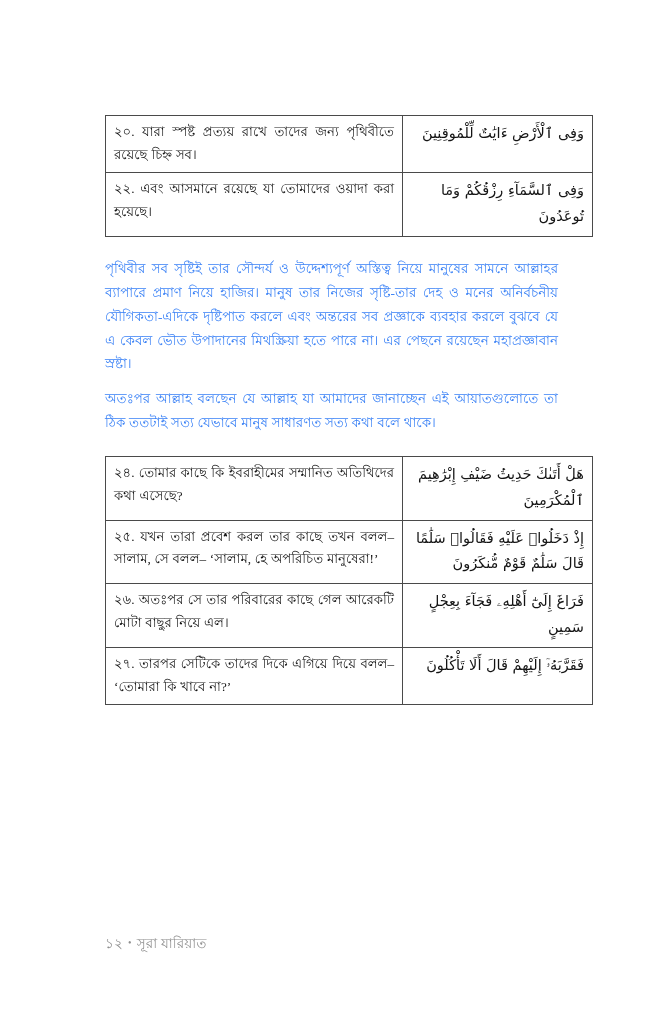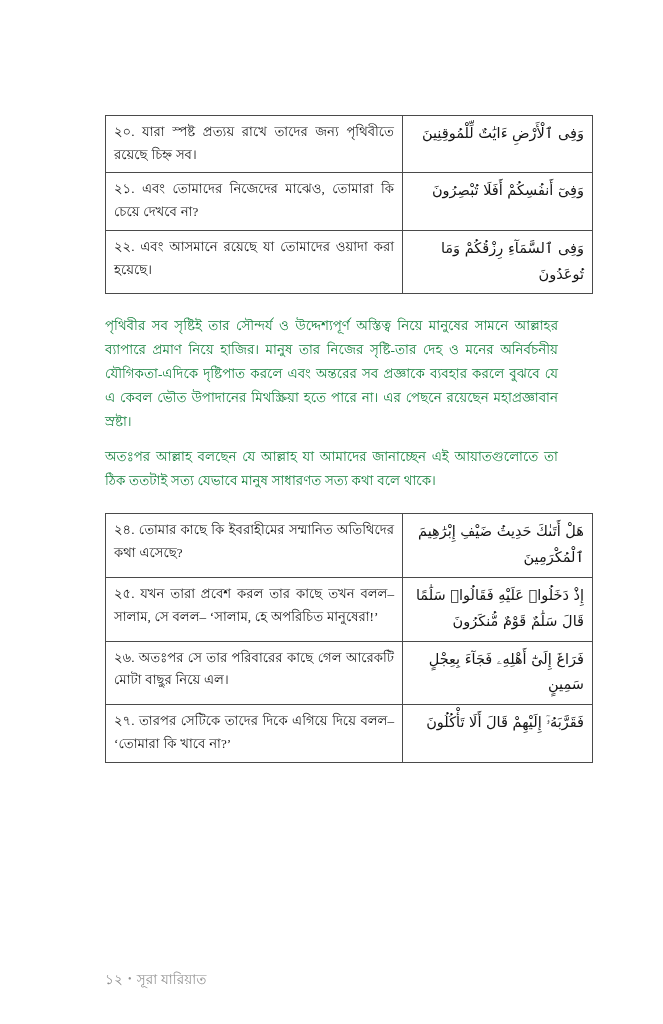--- a/index.html
+++ b/index.html
@@ -64,21 +64,21 @@
     color: #141414;
     padding-right: 10px;
   }
 
   
   p.body-para {
     margin: 0;
     font-family: "Liberation Serif", "DejaVu Serif", serif;
     font-size: 13.4px;
     line-height: 1.78;
-    color: #15803d;
+    color: #3b82f6;
     text-align: justify;
     text-align-last: left;
     word-spacing: 0.4px;
   }
   .para-block {
     margin-top: 20px;
   }
   .para-block + .para-block {
     margin-top: 11px;
   }
@@ -89,21 +89,20 @@
   
   .footer {
     position: absolute;
     left: 105px;
     top: 933px;
     font-family: "Liberation Serif", "DejaVu Serif", serif;
     font-size: 13.5px;
     color: #8e8e8e;
     letter-spacing: 0.2px;
     white-space: nowrap;
-    margin-top: 36px;
   }
   .footer .page-num { }
   .footer .sep {
     margin: 0 5px;
     font-size: 10px;
     vertical-align: 2px;
   }
   .footer .surah { }
 </style>
 </head>
@@ -111,24 +110,20 @@
 
 <div class="page">
 
   <div class="content">
 
     <table class="verse-table">
       <tbody>
         <tr>
           <td class="bn-cell">২০. যারা স্পষ্ট প্রত্যয় রাখে তাদের জন্য পৃথিবীতে রয়েছে চিহ্ন সব।</td>
           <td class="ar-cell">وَفِى ٱلْأَرْضِ ءَايَٰتٌ لِّلْمُوقِنِينَ</td>
-        </tr>
-        <tr>
-          <td class="bn-cell">২১. এবং তোমাদের নিজেদের মাঝেও, তোমারা কি চেয়ে দেখবে না?</td>
-          <td class="ar-cell">وَفِىٓ أَنفُسِكُمْ أَفَلَا تُبْصِرُونَ</td>
         </tr>
         <tr>
           <td class="bn-cell">২২. এবং আসমানে রয়েছে যা তোমাদের ওয়াদা করা হয়েছে।</td>
           <td class="ar-cell">وَفِى ٱلسَّمَآءِ رِزْقُكُمْ وَمَا تُوعَدُونَ</td>
         </tr>
       </tbody>
     </table>
 
     <div class="para-block">
       <p class="body-para">পৃথিবীর সব সৃষ্টিই তার সৌন্দর্য ও উদ্দেশ্যপূর্ণ অস্তিত্ব নিয়ে মানুষের সামনে আল্লাহর ব্যাপারে প্রমাণ নিয়ে হাজির। মানুষ তার নিজের সৃষ্টি-তার দেহ ও মনের অনির্বচনীয় যৌগিকতা-এদিকে দৃষ্টিপাত করলে এবং অন্তরের সব প্রজ্ঞাকে ব্যবহার করলে বুঝবে যে এ কেবল ভৌত উপাদানের মিথস্ক্রিয়া হতে পারে না। এর পেছনে রয়েছেন মহাপ্রজ্ঞাবান স্রষ্টা।</p>

